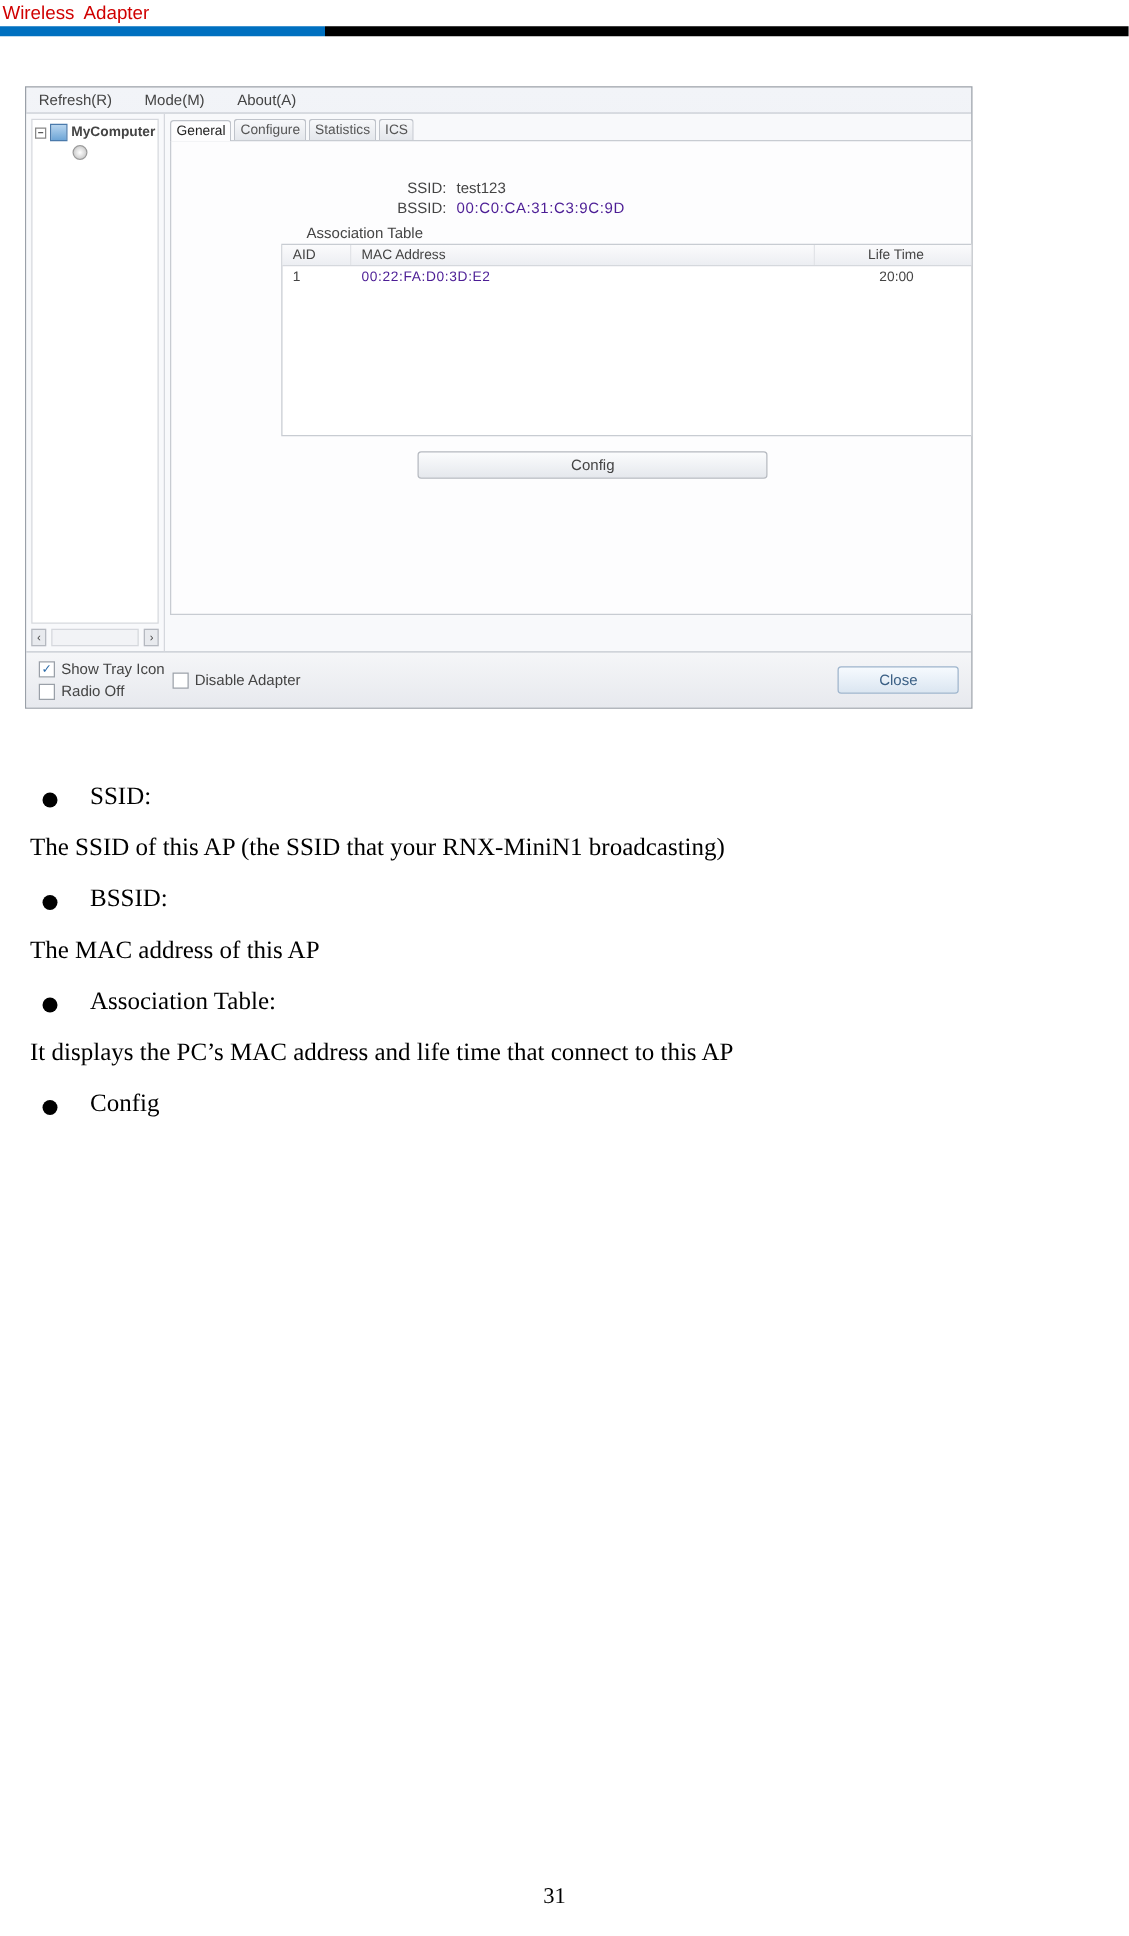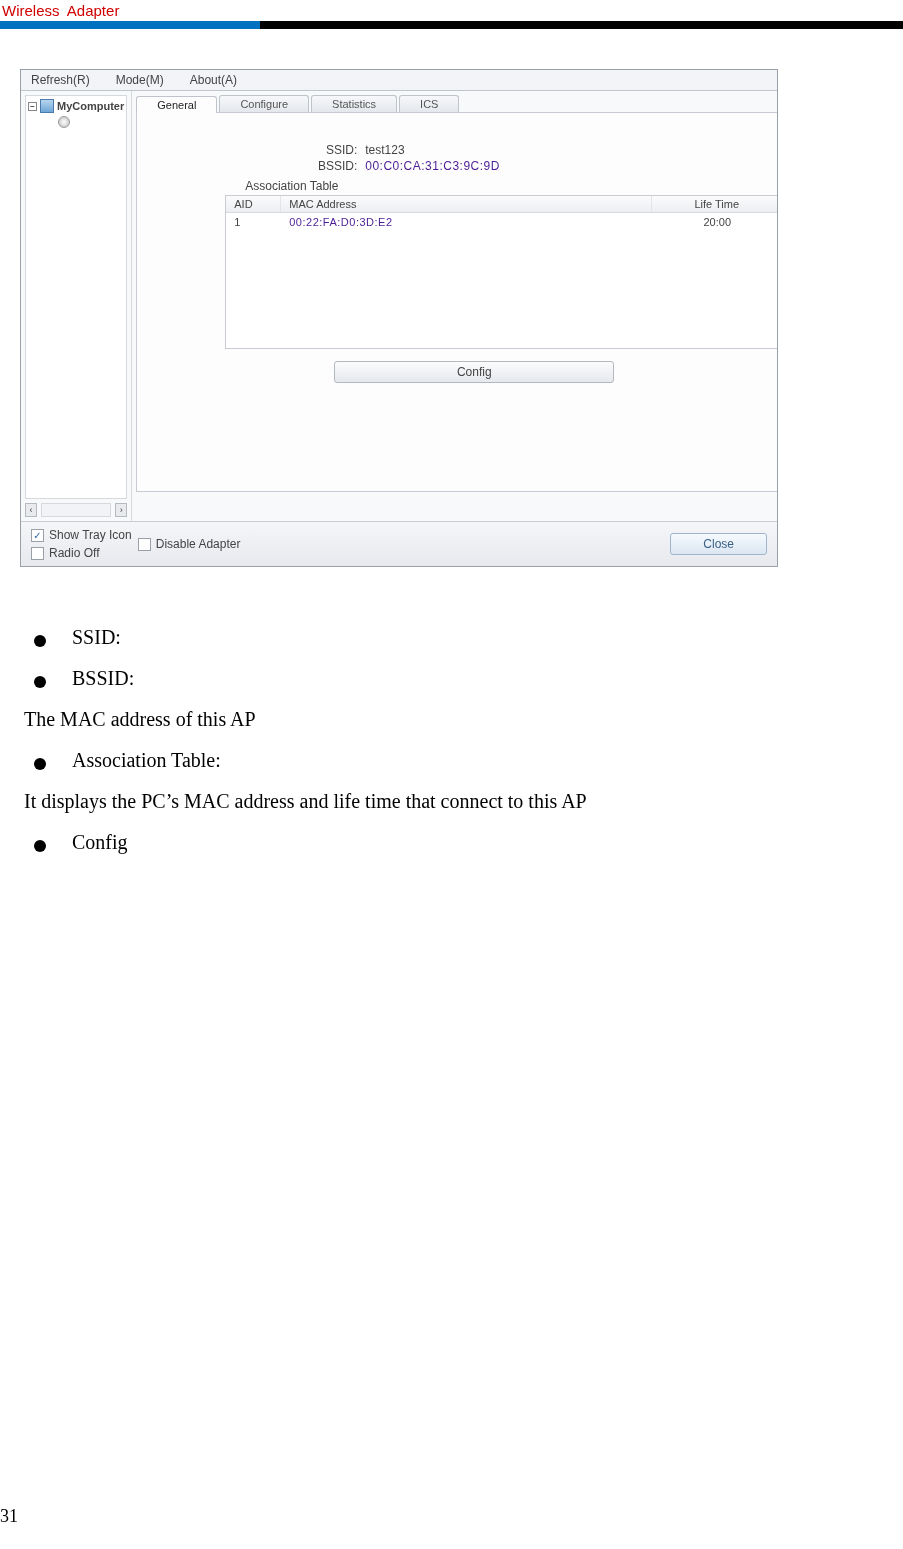--- a/index.html
+++ b/index.html
@@ -121,21 +121,21 @@
       padding: 4px 6px 4px 4px;
       display:flex;
       gap:2px;
     }
     .main-content { flex:1; }
     .tabs {
       display:flex;
       gap:2px;
     }
     .tab {
-      padding: 2px 20px;
+      padding: 2px 4px;
       border:1px solid #bfc3ca;
       border-bottom:none;
       background: linear-gradient(#f7f8fa,#e4e7ec);
       font-size:11px;
       border-radius:3px 3px 0 0;
       color:#555;
     }
     .tab.active {
       background:#fdfdfe;
       color:#222;
@@ -249,20 +249,21 @@
       margin-left: 10px;
       margin-right: 26px;
       flex-shrink:0;
       position:relative;
       top:3px;
     }
     .page-num {
       position:absolute;
       bottom: 22px;
       left:0; right:16px;
+      text-align:center;
       font-size:18px;
     }
   </style>
 </head>
 <body>
 
 <div class="header-label">Wireless  Adapter</div>
 <div class="header-bar">
   <div class="seg-blue"></div>
   <div class="seg-dark"></div>
@@ -348,20 +349,21 @@
     </div>
     <div class="close-btn">Close</div>
   </div>
 </div>
 
 <div class="desc">
   <div class="bullet-row">
       <span class="bullet"></span>
       <span>SSID:</span>
     </div>
+  <div>The SSID of this AP (the SSID that your RNX-MiniN1 broadcasting)</div>
   <div class="bullet-row">
       <span class="bullet"></span>
       <span>BSSID:</span>
     </div>
   <div>The MAC address of this AP</div>
   <div class="bullet-row">
       <span class="bullet"></span>
       <span>Association Table:</span>
     </div>
   <div>It displays the PC’s MAC address and life time that connect to this AP</div>

